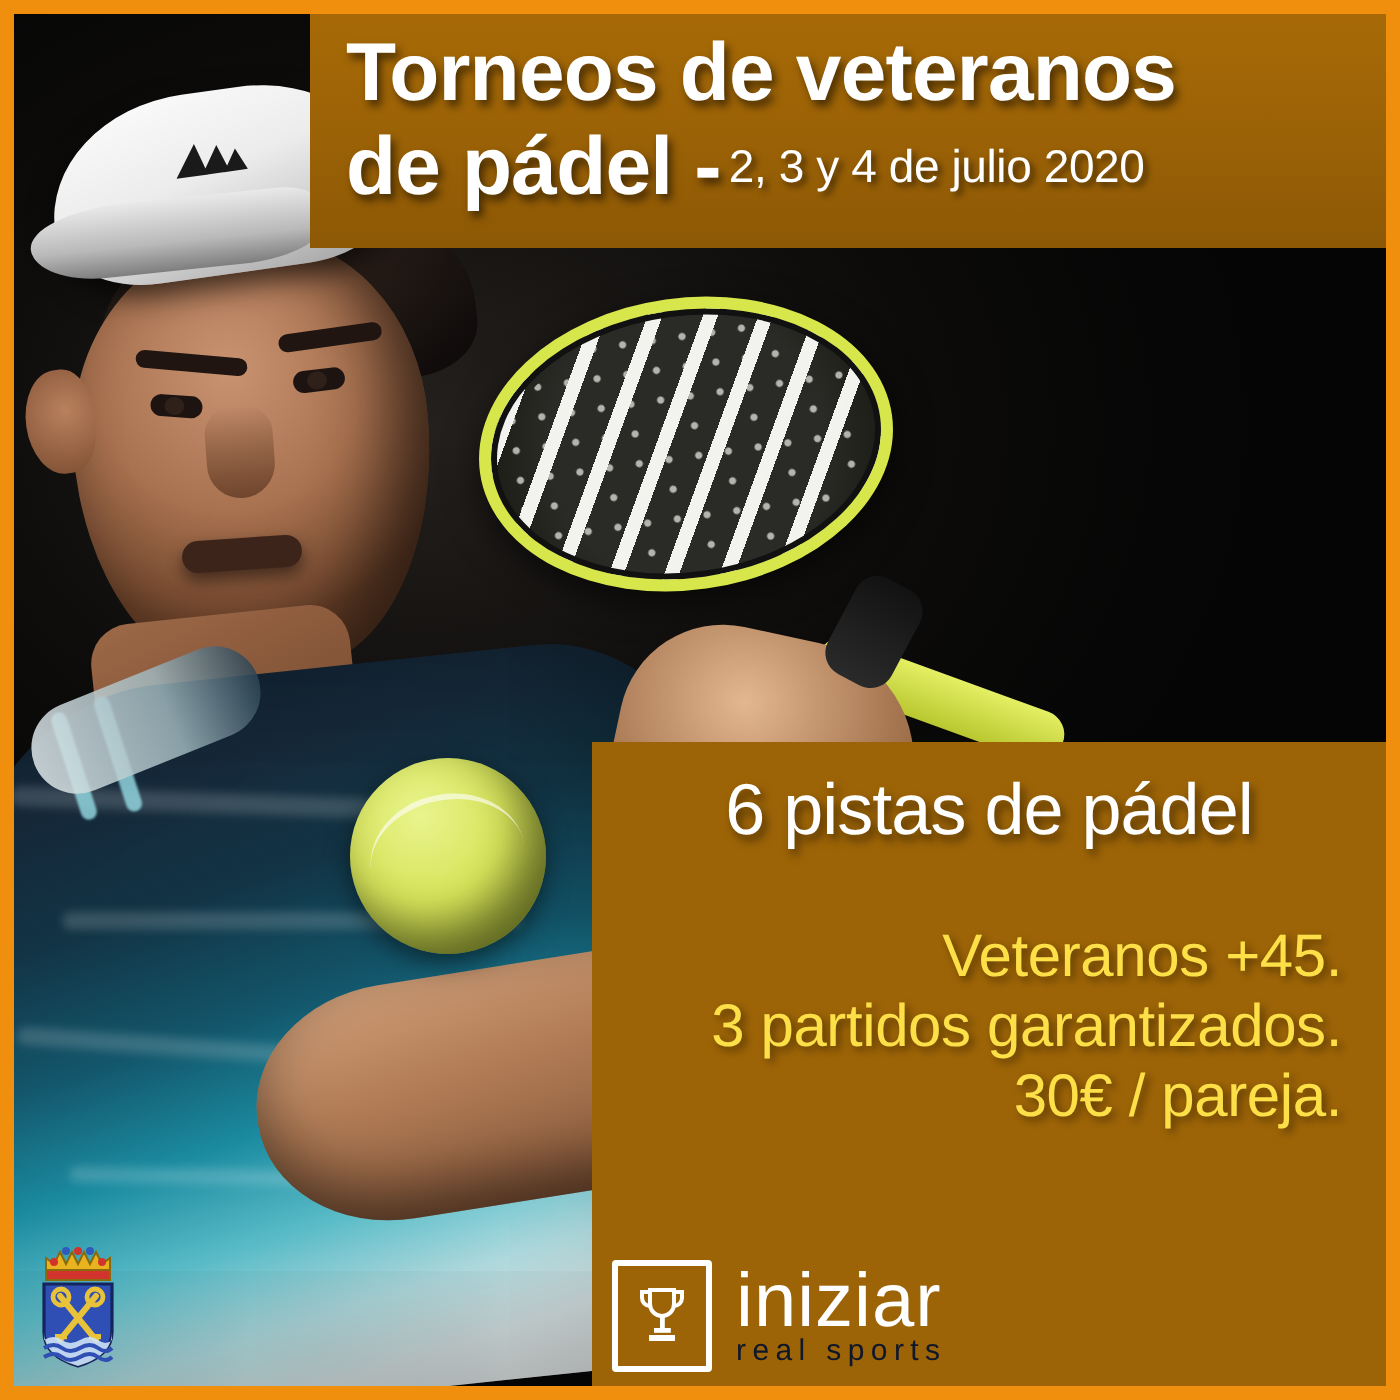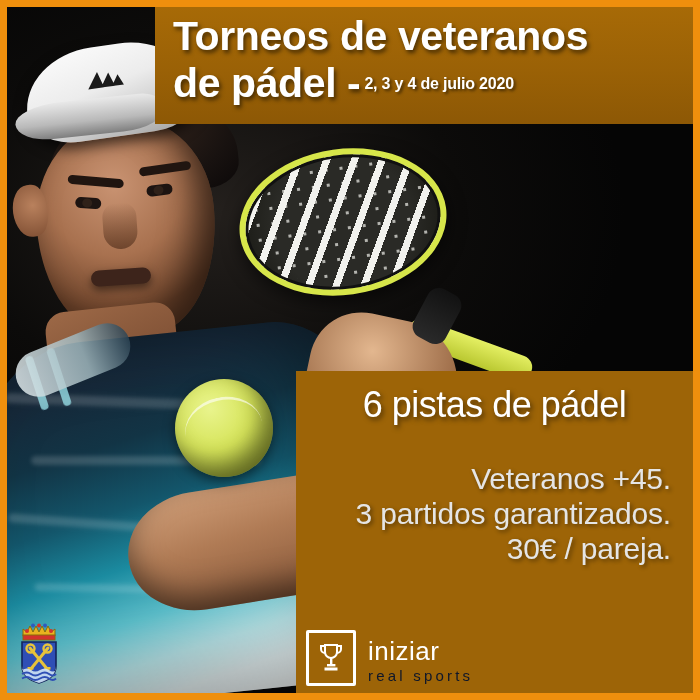--- a/index.html
+++ b/index.html
@@ -181,42 +181,42 @@
     padding:6px 16px 0 18px;
   }
   .head-line{
     color:#fff;font-weight:bold;
     font-size:41px;line-height:47px;letter-spacing:-.4px;
     text-shadow:2px 3px 4px rgba(0,0,0,.55);
     white-space:nowrap;
   }
   .head-line2{display:flex;align-items:flex-start;gap:0;}
   .head-sub{
-    font-size:16px;font-weight:bold;letter-spacing:-.2px;
+    font-size:23px;font-weight:normal;letter-spacing:-.2px;
     margin-left:4px;
     text-shadow:2px 2px 3px rgba(0,0,0,.55);
   }
 
   
   .info-panel{
     position:absolute;left:296px;top:371px;width:397px;height:239px;
     background:#9d6407;
     box-sizing:border-box;
     padding:12px 14px 0 14px;
   }
   .info-title{
     color:#fff;font-weight:normal;font-size:36px;line-height:44px;
     text-align:center;letter-spacing:-.5px;
     text-shadow:2px 3px 5px rgba(0,0,0,.5);
   }
   .info-lines{
     margin-top:34px;text-align:right;padding-right:8px;
   }
   .info-line{
-    color:#e5e5e5;font-size:30px;line-height:35px;font-weight:normal;
+    color:#fde047;font-size:30px;line-height:35px;font-weight:normal;
     text-shadow:2px 2px 4px rgba(0,0,0,.45);
     letter-spacing:-.2px;white-space:nowrap;
   }
 
   
   .bottom-brown{
     position:absolute;left:296px;top:610px;width:397px;height:83px;
     background:#9d6407;
   }
 
@@ -235,21 +235,21 @@
   
   .iniziar{
     position:absolute;left:306px;top:630px;
     display:flex;align-items:center;gap:12px;
   }
   .iniz-mark{
     width:44px;height:50px;border:3px solid #fff;border-radius:2px;
     display:flex;align-items:center;justify-content:center;
   }
   .iniz-word{
-    color:#fff;font-size:26px;line-height:36px;letter-spacing:.5px;
+    color:#fff;font-size:38px;line-height:36px;letter-spacing:.5px;
     font-weight:normal;
   }
   .iniz-sub{
     color:#0f172a;font-size:15px;letter-spacing:3.2px;margin-top:-2px;
   }
 </style>
 </head>
 <body>
 
 <div class="poster">

